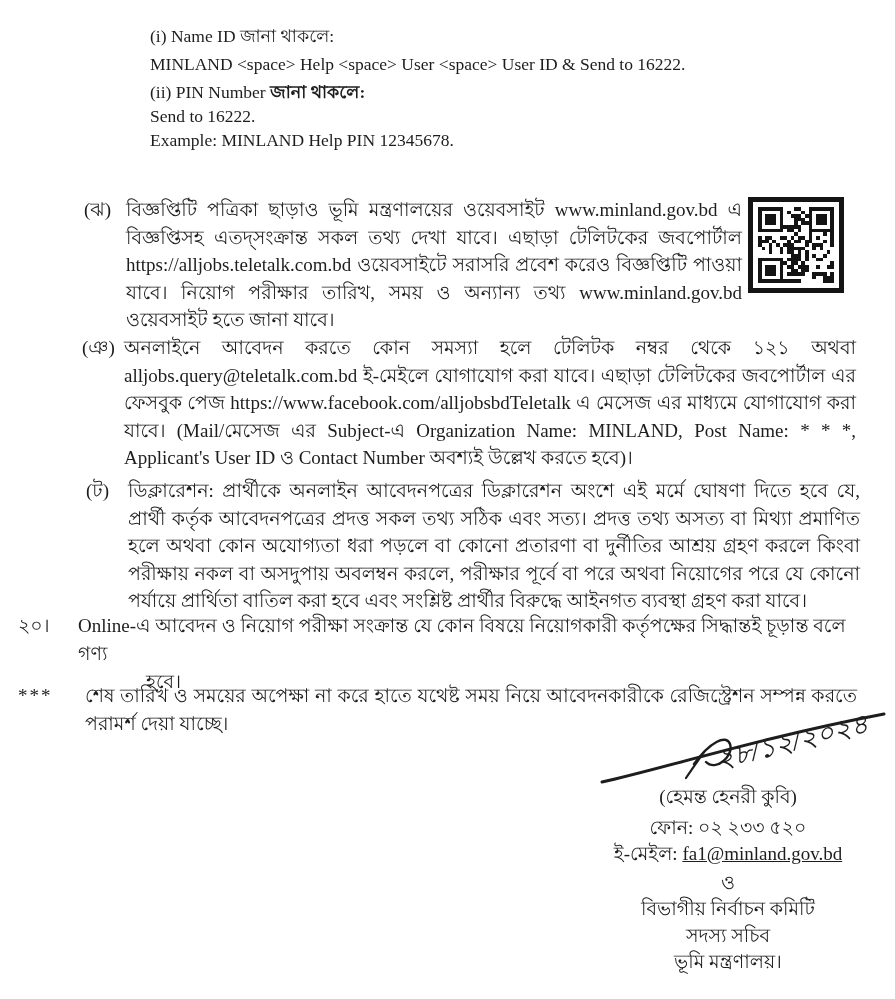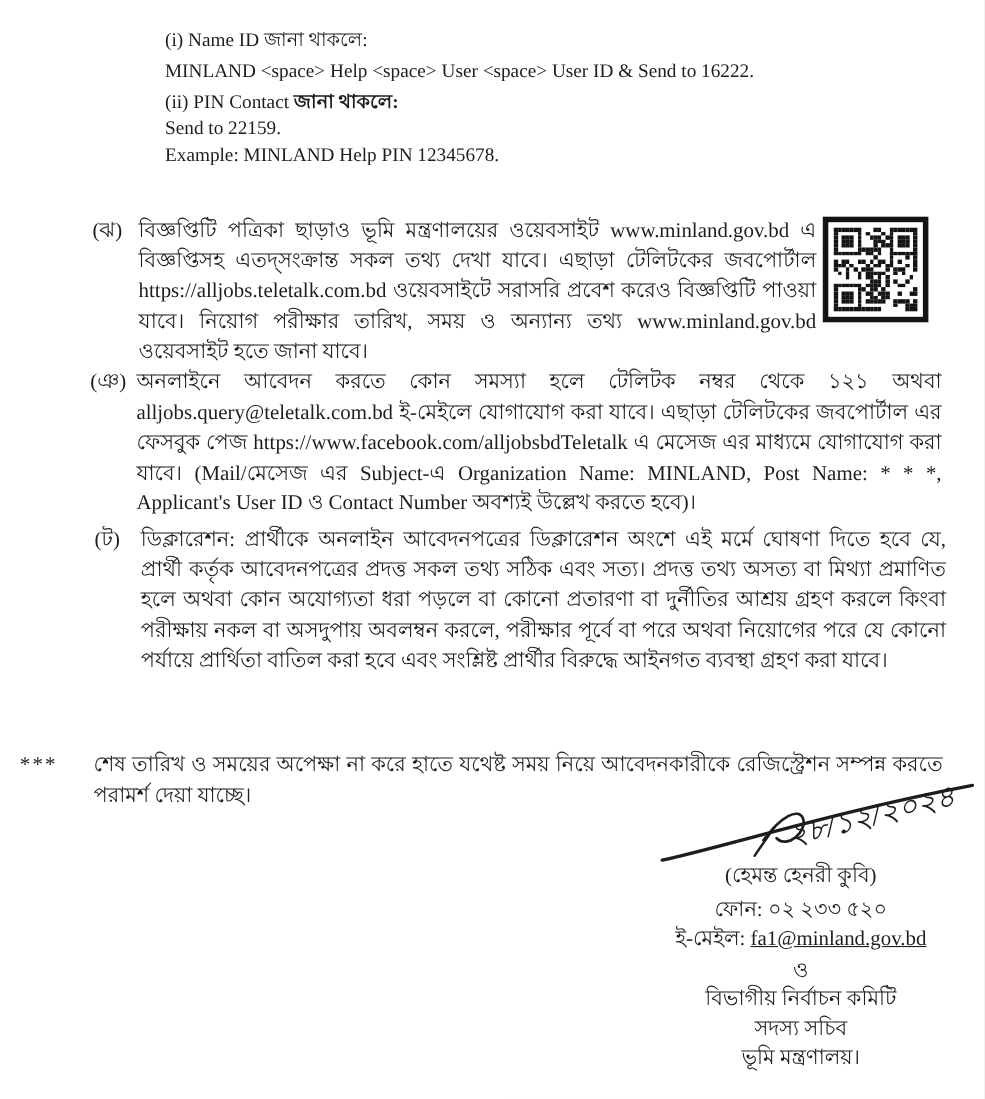--- a/index.html
+++ b/index.html
@@ -50,22 +50,22 @@
   .and-line{margin-top:2px;}
 </style>
 </head>
 <body>
 
 <div class="page">
 
   <section class="sms-block">
     <div class="sms-line">(i) Name ID জানা থাকলে:</div>
     <div class="sms-line gap-top">MINLAND &lt;space&gt; Help &lt;space&gt; User &lt;space&gt; User ID &amp; Send to 16222.</div>
-    <div class="sms-line gap-top"><span>(ii) PIN Contact </span><span class="bn-bold">জানা থাকলে:</span></div>
-    <div class="sms-line">Send to 22159.</div>
+    <div class="sms-line gap-top"><span>(ii) PIN Number </span><span class="bn-bold">জানা থাকলে:</span></div>
+    <div class="sms-line">Send to 16222.</div>
     <div class="sms-line">Example:  MINLAND Help PIN 12345678.</div>
   </section>
 
   <section class="item item-jha">
     <span class="label">(ঝ)</span>
     <p>বিজ্ঞপ্তিটি পত্রিকা ছাড়াও ভূমি মন্ত্রণালয়ের ওয়েবসাইট www.minland.gov.bd এ বিজ্ঞপ্তিসহ  এতদ্‌সংক্রান্ত সকল তথ্য দেখা যাবে। এছাড়া টেলিটকের জবপোর্টাল https://alljobs.teletalk.com.bd ওয়েবসাইটে সরাসরি প্রবেশ করেও বিজ্ঞপ্তিটি পাওয়া যাবে। নিয়োগ পরীক্ষার তারিখ, সময় ও অন্যান্য তথ্য www.minland.gov.bd ওয়েবসাইট হতে জানা যাবে।</p>
   </section>
 
   <div class="qr" title="QR code linking to job notice">
     <div class="qr-grid">
@@ -302,20 +302,27 @@
   <section class="item item-nio">
     <span class="label">(ঞ)</span>
     <p>অনলাইনে আবেদন করতে কোন সমস্যা হলে টেলিটক নম্বর থেকে ১২১ অথবা alljobs.query@teletalk.com.bd ই-মেইলে যোগাযোগ করা যাবে। এছাড়া টেলিটকের জবপোর্টাল এর ফেসবুক পেজ https://www.facebook.com/alljobsbdTeletalk এ মেসেজ এর মাধ্যমে যোগাযোগ করা যাবে। (Mail/মেসেজ এর Subject-এ Organization Name: MINLAND, Post Name: * * *, Applicant's User ID ও Contact Number অবশ্যই উল্লেখ করতে হবে)।</p>
   </section>
 
   <section class="item item-ta">
     <span class="label">(ট)</span>
     <p>ডিক্লারেশন: প্রার্থীকে অনলাইন আবেদনপত্রের ডিক্লারেশন অংশে এই মর্মে ঘোষণা দিতে হবে যে, প্রার্থী কর্তৃক আবেদনপত্রের প্রদত্ত সকল তথ্য সঠিক এবং সত্য। প্রদত্ত তথ্য অসত্য বা মিথ্যা প্রমাণিত হলে অথবা কোন অযোগ্যতা ধরা পড়লে বা কোনো প্রতারণা বা দুর্নীতির আশ্রয় গ্রহণ করলে কিংবা পরীক্ষায় নকল বা অসদুপায় অবলম্বন করলে, পরীক্ষার পূর্বে বা পরে অথবা নিয়োগের পরে যে কোনো পর্যায়ে প্রার্থিতা বাতিল করা হবে এবং সংশ্লিষ্ট প্রার্থীর বিরুদ্ধে আইনগত ব্যবস্থা গ্রহণ করা যাবে।</p>
   </section>
 
+  <section class="item-20">
+    <span class="label">২০।</span>
+    <div class="body">
+      <div>Online-এ আবেদন ও নিয়োগ পরীক্ষা সংক্রান্ত যে কোন বিষয়ে নিয়োগকারী কর্তৃপক্ষের সিদ্ধান্তই চূড়ান্ত বলে গণ্য</div>
+      <div class="line2">হবে।</div>
+    </div>
+  </section>
 
   <section class="footnote">
     <span class="label">***</span>
     <p>শেষ তারিখ ও সময়ের অপেক্ষা না করে হাতে যথেষ্ট সময় নিয়ে আবেদনকারীকে রেজিস্ট্রেশন সম্পন্ন করতে পরামর্শ দেয়া যাচ্ছে।</p>
   </section>
 
   <div class="sig-art">
     <svg viewBox="0 0 292 82" xmlns="http://www.w3.org/2000/svg">
       <path d="M4,74 C60,62 160,30 286,6" fill="none" stroke="#1d1d1d" stroke-width="3" stroke-linecap="round"></path>
       <path d="M96,56 C112,34 128,26 132,36 C136,48 118,64 108,54" fill="none" stroke="#1d1d1d" stroke-width="2.4" stroke-linecap="round"></path>

